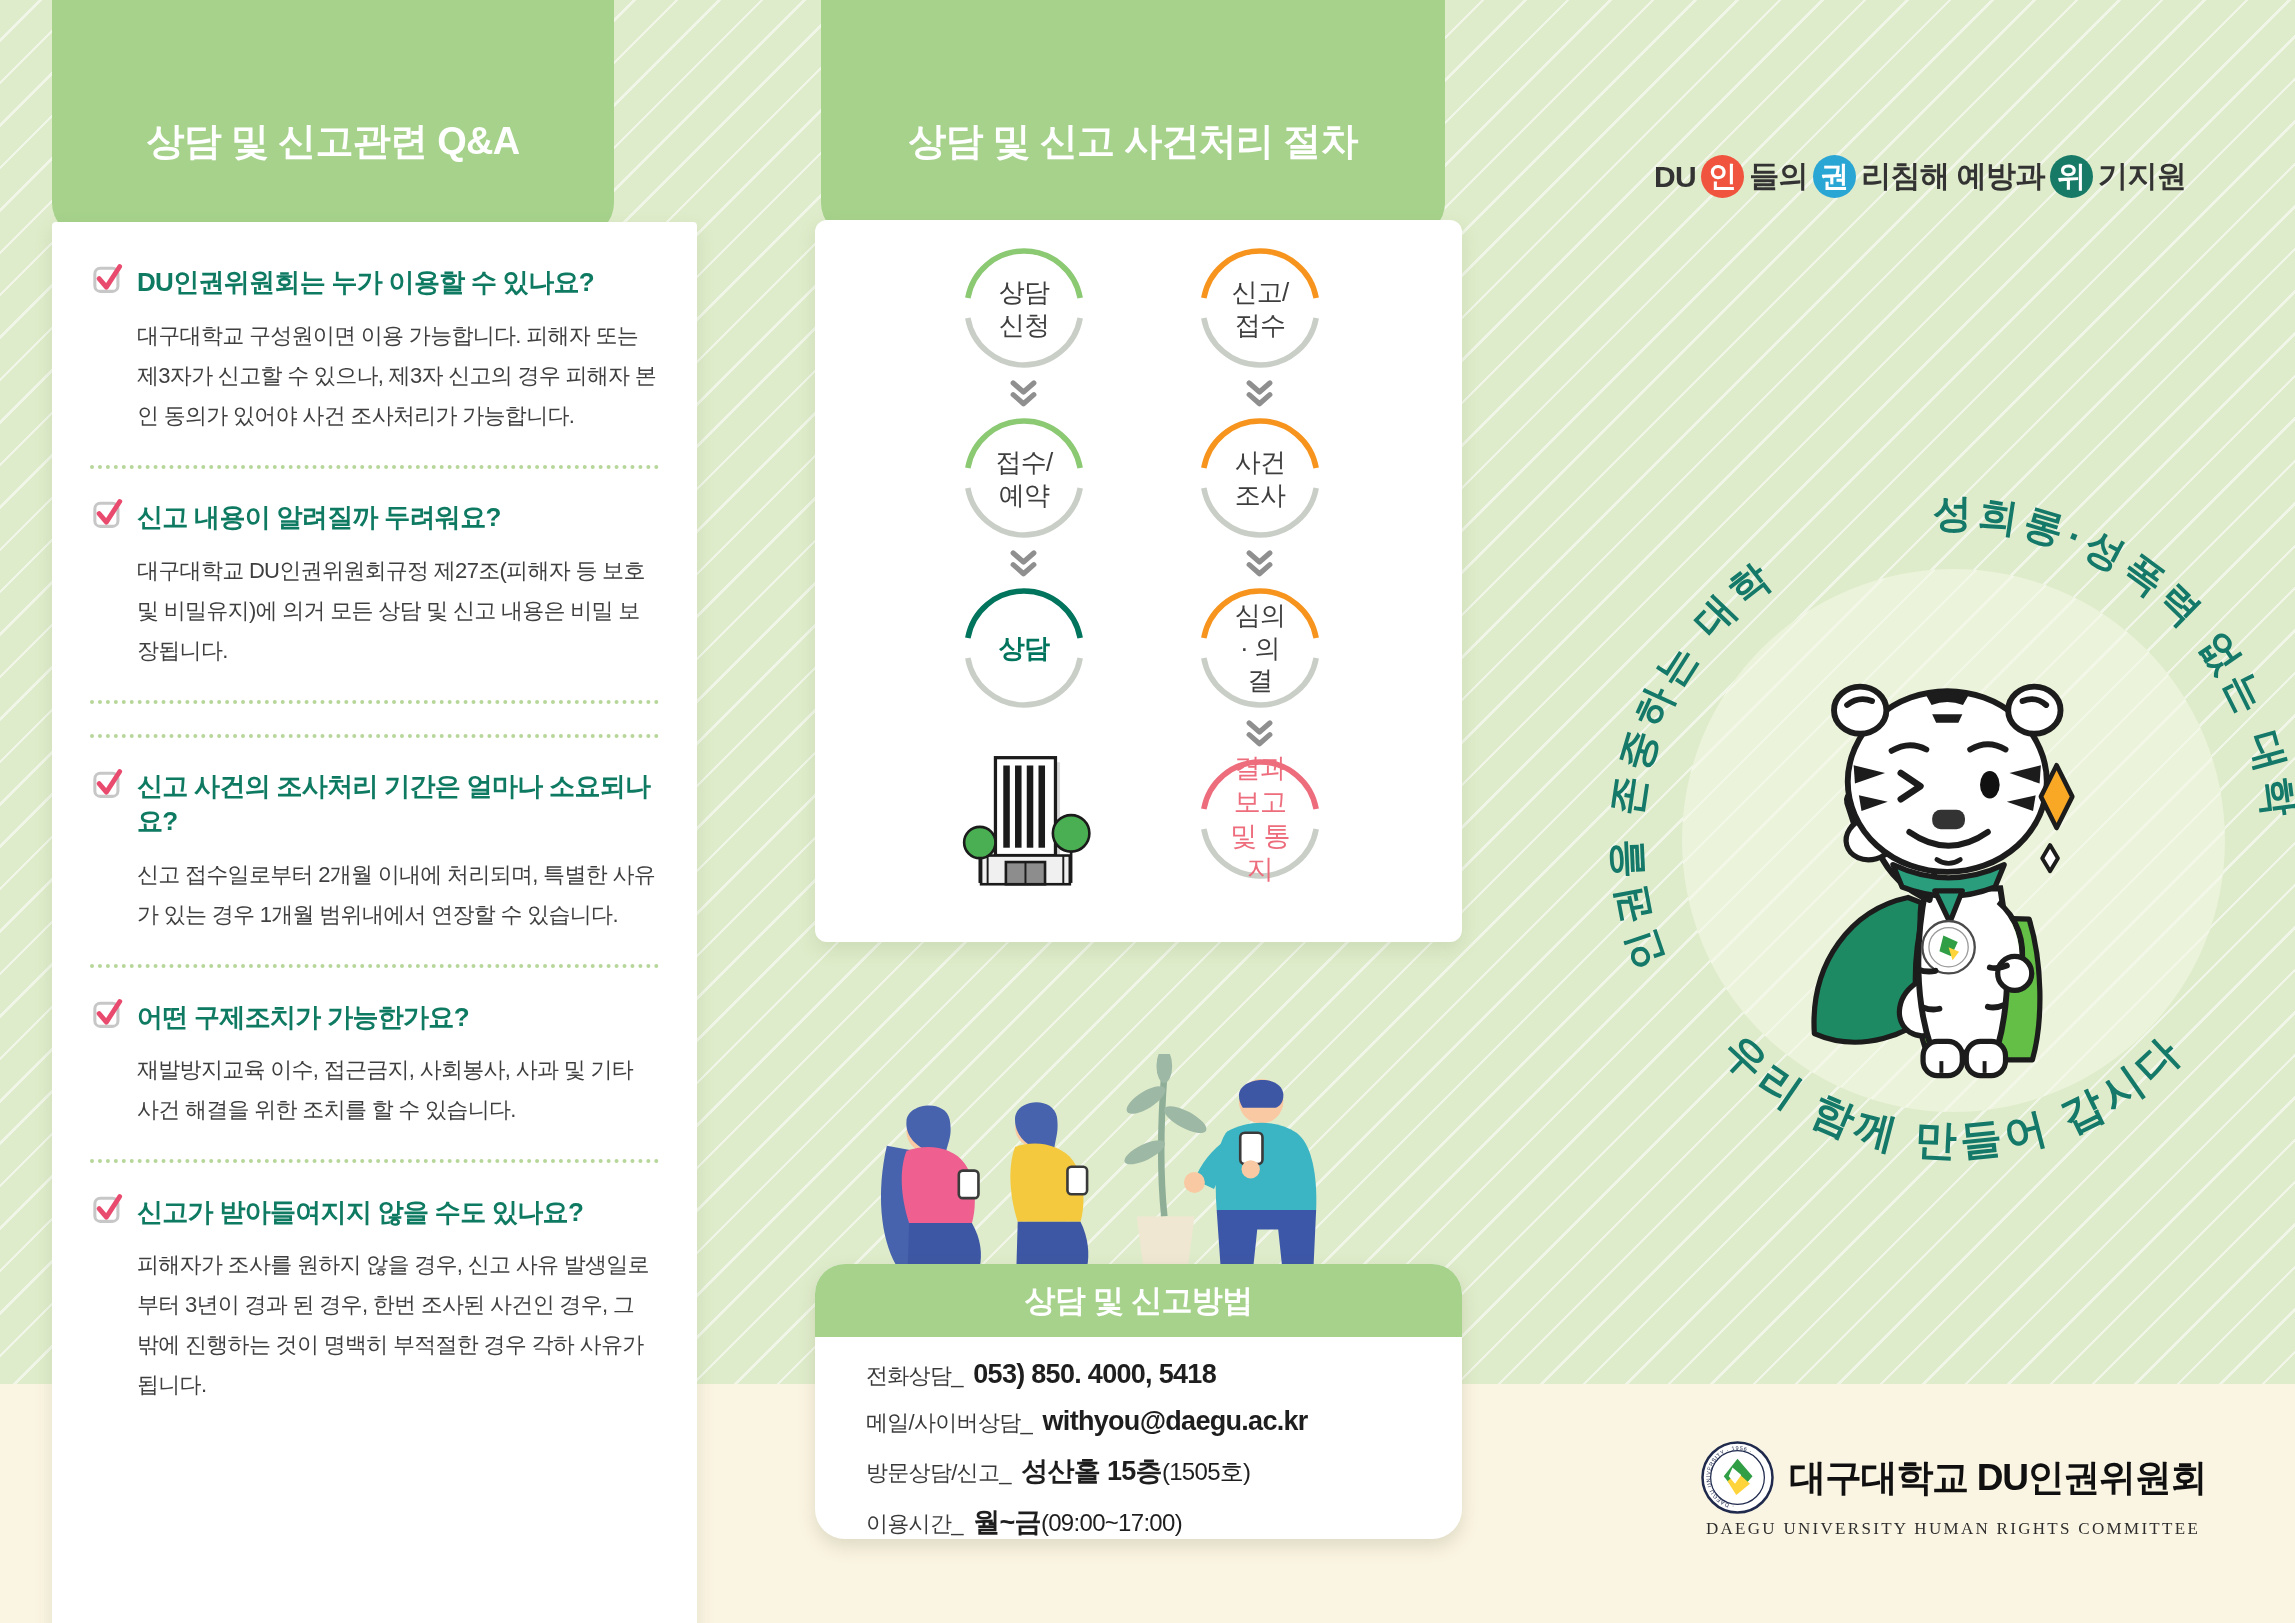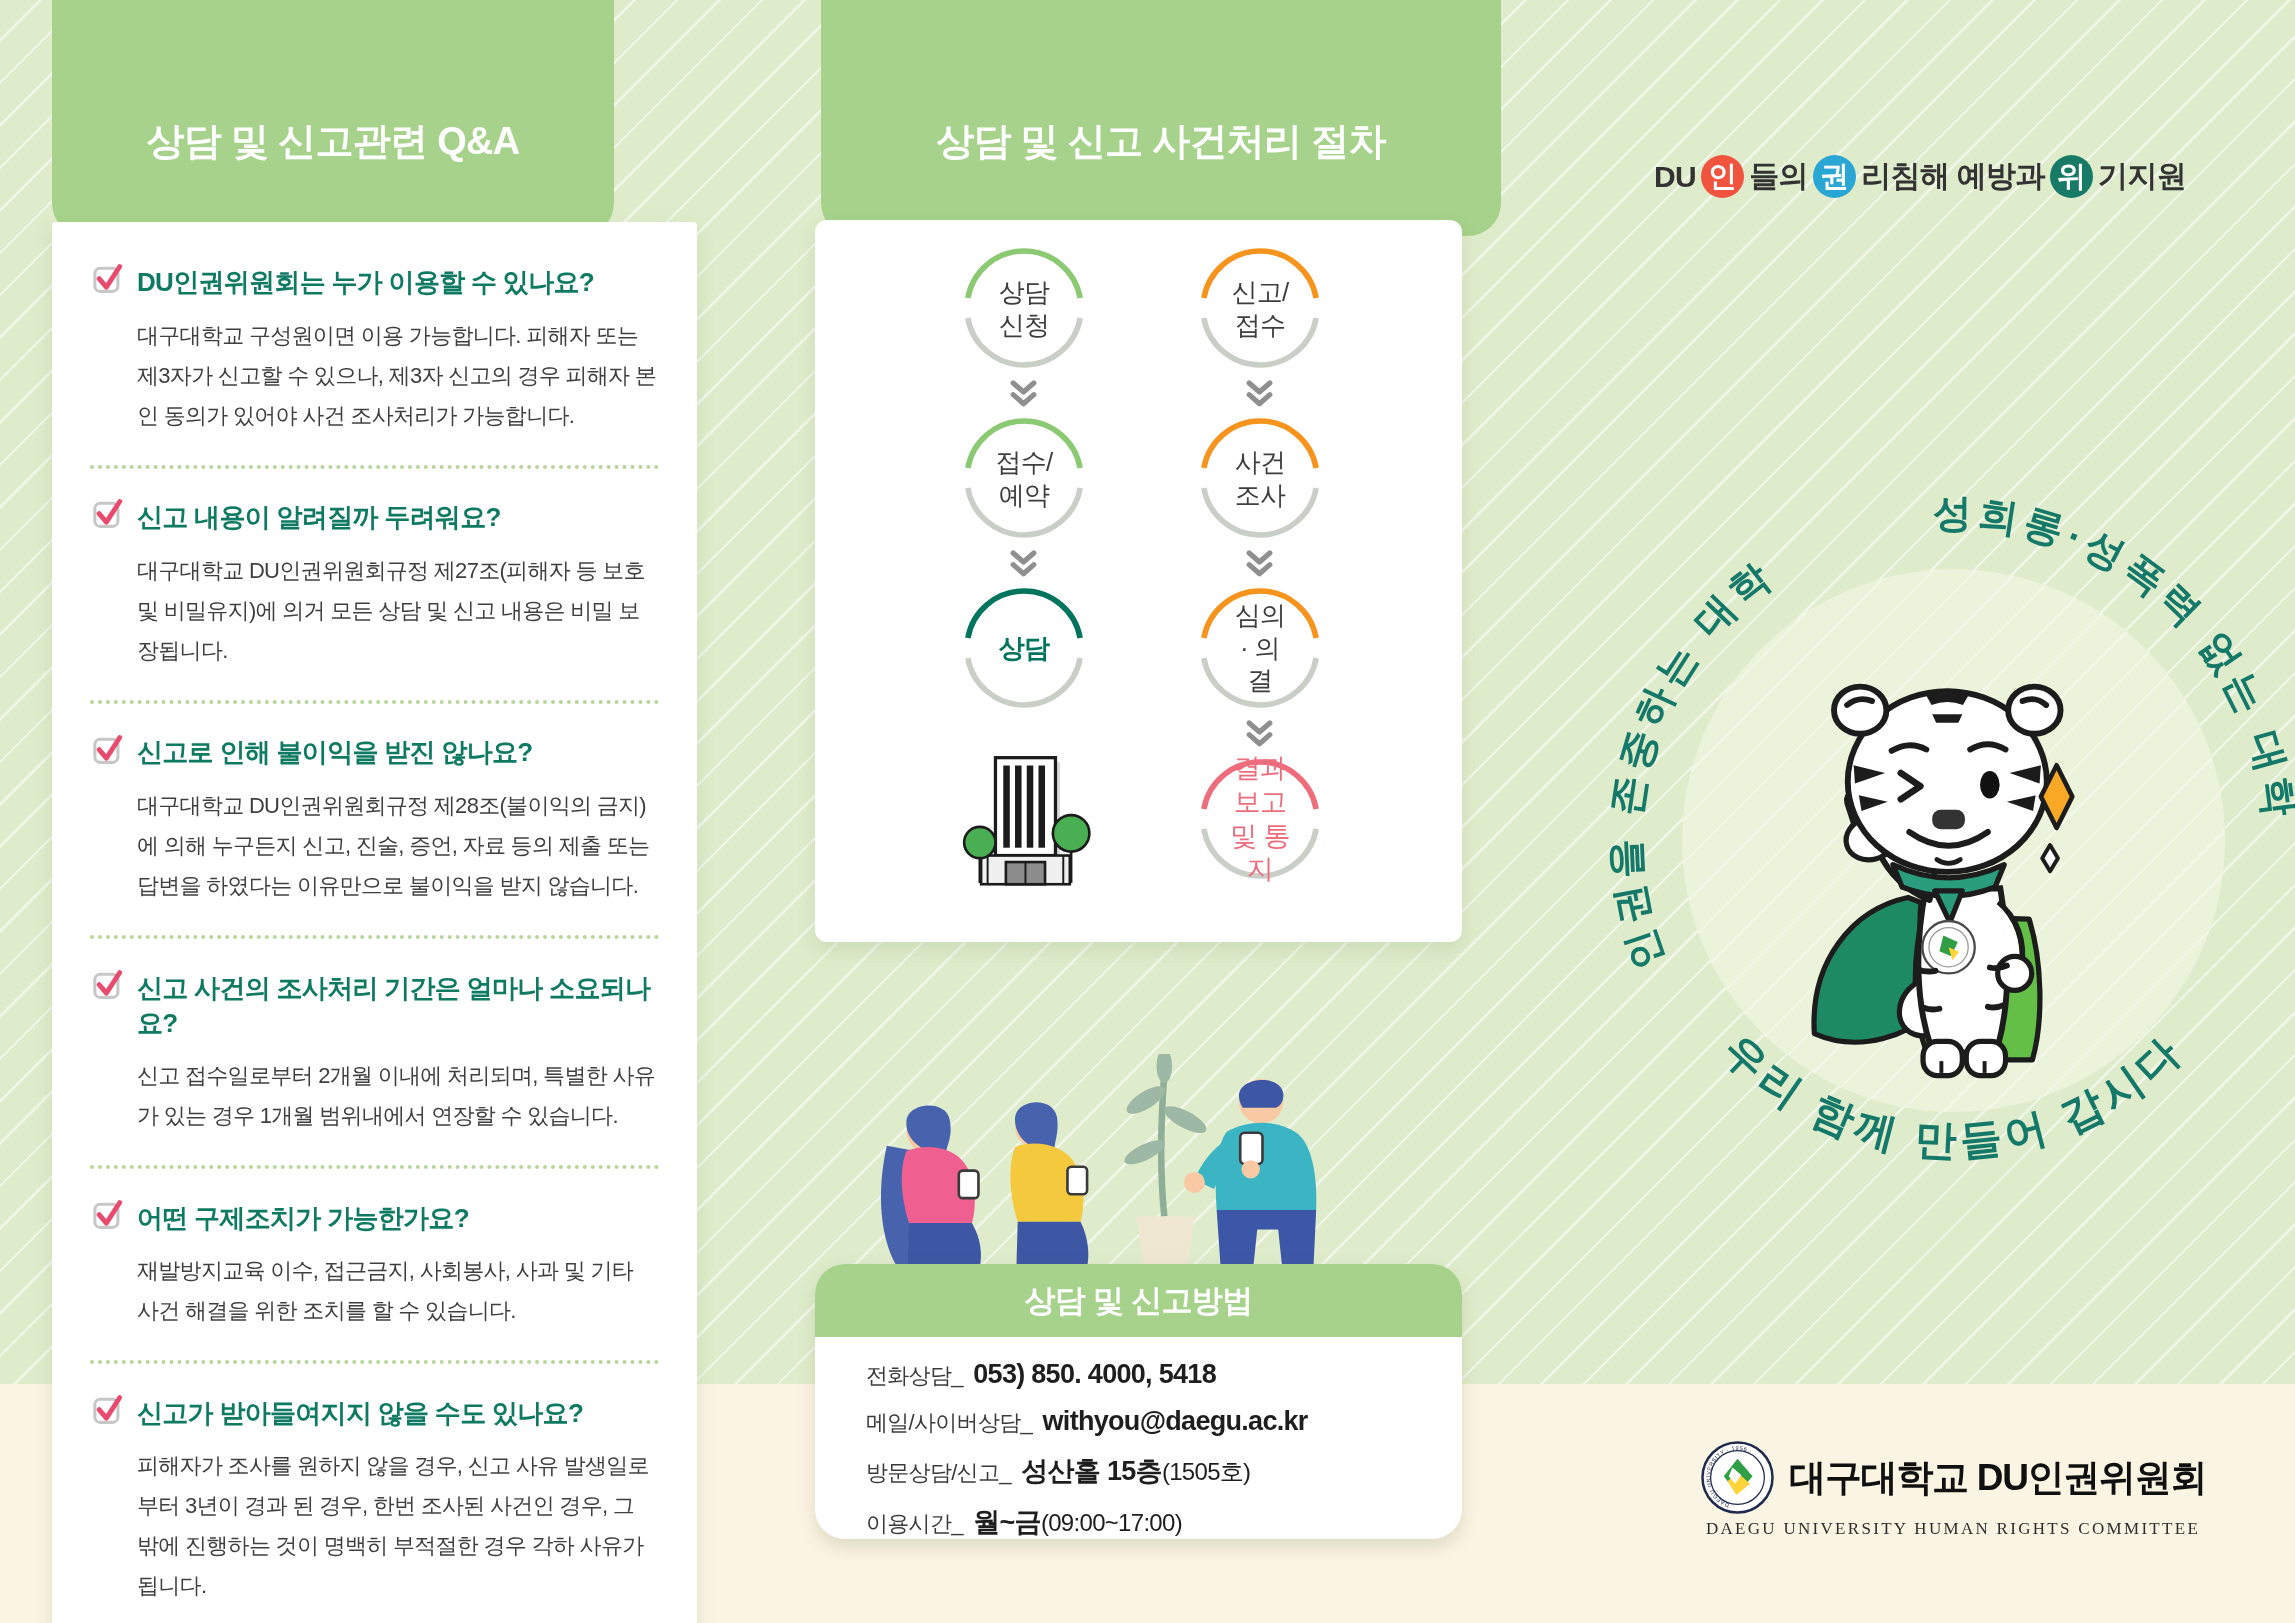--- a/index.html
+++ b/index.html
@@ -10,21 +10,21 @@
   .green-zone{position:absolute;left:0;top:0;width:2295px;height:1384px;background:#dfeccb;}
   .green-zone::before{content:"";position:absolute;inset:0;
     background:repeating-linear-gradient(135deg, rgba(255,255,255,0) 0 27.5px, rgba(255,255,255,.55) 27.5px 30px);}
   .cream-band{position:absolute;left:0;top:1384px;width:2295px;height:239px;background:#faf4e2;}
 
   
   .hdr{position:absolute;top:0;height:236px;background:#a6d28c;border-radius:0 0 33px 33px;
        display:flex;align-items:center;justify-content:center;}
   .hdr span{color:#ffffff;font-size:38px;font-weight:bold;letter-spacing:-0.7px;padding-top:46px;}
   .hdr-left{left:52px;width:562px;}
-  .hdr-mid{left:821px;width:680px;}
+  .hdr-mid{left:821px;width:624px;}
 
   
   .qa-card{position:absolute;left:52px;top:222px;width:645px;height:1590px;background:#ffffff;
            border-radius:4px;box-shadow:0 7.9px 18.3px rgba(110,135,80,.16);
            padding:42px 38px 19.6px 38px;box-sizing:border-box;}
   .qa-q{display:flex;gap:13px;align-items:flex-start;margin-bottom:15.7px;}
   .qa-q svg{flex:0 0 auto;margin-top:-2.6px;}
   .qa-title{font-size:26px;font-weight:bold;color:#0f7a62;letter-spacing:-0.7px;padding-top:1.3px;}
   .qa-a{font-size:22px;color:#3f3f3f;line-height:1.82;letter-spacing:-0.7px;padding-left:47px;}
   .qa-sep{border:none;border-top:4.6px dotted #b7d79a;margin:29px 0 30px 0;}
@@ -117,30 +117,20 @@
         <svg width="34" height="34" viewBox="0 0 56 56">
           <rect x="8" y="12" width="38" height="38" rx="9" fill="#ffffff" stroke="#c7c7c7" stroke-width="5"></rect>
           <polyline points="15,29 27,43 49,9" fill="none" stroke="#e94b6e" stroke-width="8" stroke-linecap="round" stroke-linejoin="round"></polyline>
         </svg>
         <div class="qa-title">신고 내용이 알려질까 두려워요?</div>
       </div>
       <div class="qa-a">대구대학교 DU인권위원회규정 제27조(피해자 등 보호 및 비밀유지)에 의거 모든 상담 및 신고 내용은 비밀 보장됩니다.</div>
     </div>
     <hr class="qa-sep">
 
-    <div class="qa-item">
-      <div class="qa-q">
-        <svg width="34" height="34" viewBox="0 0 56 56">
-          <rect x="8" y="12" width="38" height="38" rx="9" fill="#ffffff" stroke="#c7c7c7" stroke-width="5"></rect>
-          <polyline points="15,29 27,43 49,9" fill="none" stroke="#e94b6e" stroke-width="8" stroke-linecap="round" stroke-linejoin="round"></polyline>
-        </svg>
-        <div class="qa-title">신고로 인해 불이익을 받진 않나요?</div>
-      </div>
-      <div class="qa-a">대구대학교 DU인권위원회규정 제28조(불이익의 금지)에 의해 누구든지 신고, 진술, 증언, 자료 등의 제출 또는 답변을 하였다는 이유만으로 불이익을 받지 않습니다.</div>
-    </div>
     <hr class="qa-sep">
 
     <div class="qa-item">
       <div class="qa-q">
         <svg width="34" height="34" viewBox="0 0 56 56">
           <rect x="8" y="12" width="38" height="38" rx="9" fill="#ffffff" stroke="#c7c7c7" stroke-width="5"></rect>
           <polyline points="15,29 27,43 49,9" fill="none" stroke="#e94b6e" stroke-width="8" stroke-linecap="round" stroke-linejoin="round"></polyline>
         </svg>
         <div class="qa-title">신고 사건의 조사처리 기간은 얼마나 소요되나요?</div>
       </div>

